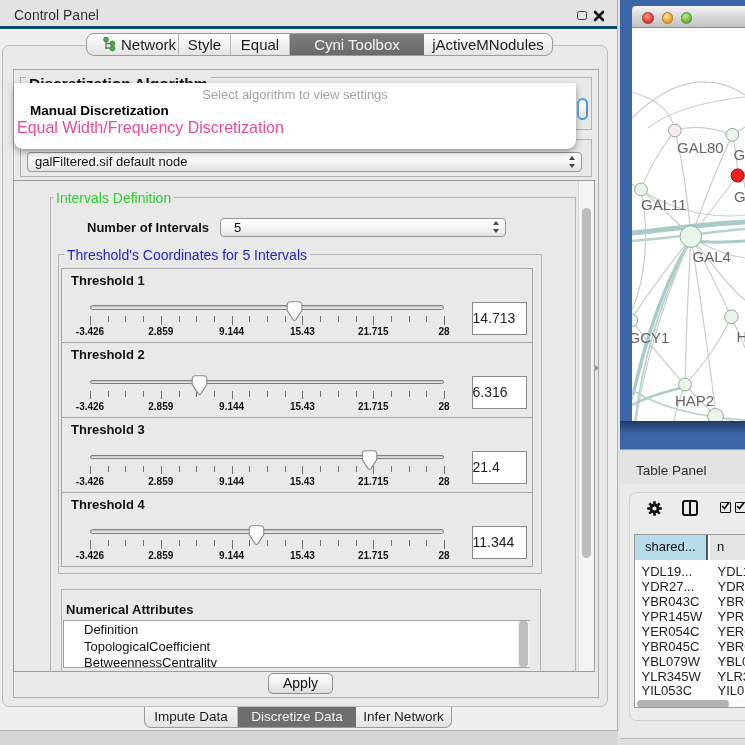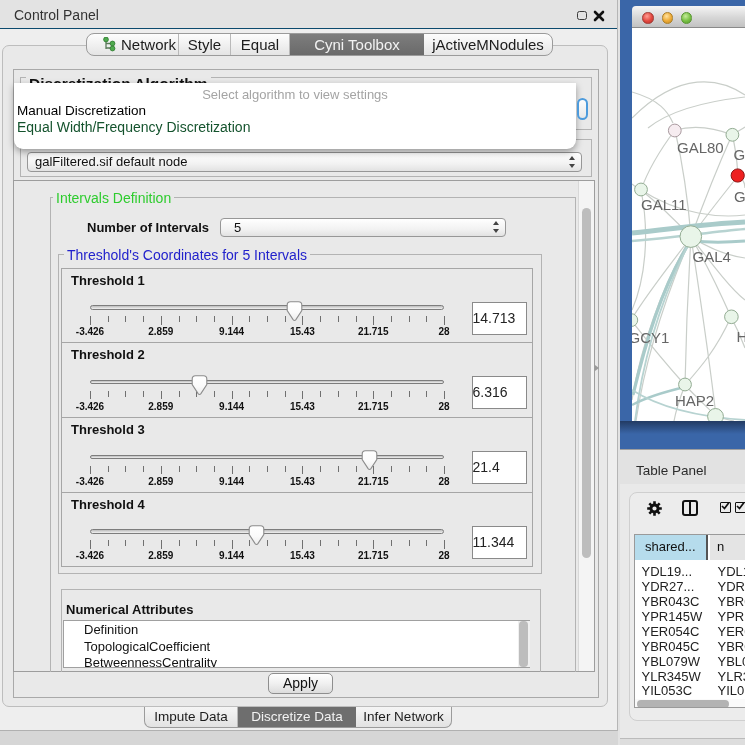--- a/index.html
+++ b/index.html
@@ -1,16 +1,16 @@
 <!DOCTYPE html>
 <html><head><meta charset="utf-8"><style>
 * {margin:0;padding:0;box-sizing:border-box}
 html,body {width:745px;height:745px;overflow:hidden;font-family:"Liberation Sans",sans-serif;background:#e2e2e2}
 #cp {position:absolute;left:0;top:0;width:618px;height:731px;background:#eeeeee;border-right:1px solid #b5b5b5;border-bottom:1px solid #b0b0b0}
-#titlebar {position:absolute;left:0;top:0;width:100%;height:29px;background:#e3e3e3;border-bottom:1px solid #0c4a6e}
+#titlebar {position:absolute;left:0;top:0;width:100%;height:29px;background:#e3e3e3;border-bottom:3px solid #0c4a6e}
 #titlebar .t {position:absolute;left:14px;top:7px;font-size:14px;color:#333}
 #minico {position:absolute;left:577px;top:11px;width:10px;height:9px;border:1.6px solid #3c3c3c;border-radius:2.5px}
 #tabs {position:absolute;left:86px;top:32.5px;height:23px;border:1px solid #9b9b9b;border-radius:8px;
   background:linear-gradient(#fdfdfd,#f2f2f2 45%,#e4e4e4);display:flex;overflow:hidden}
 #tabs .tab {height:100%;display:flex;align-items:center;justify-content:center;font-size:15px;color:#1c1c1c;border-right:1px solid #b9b9b9}
 #tabs .tab.sel {background:linear-gradient(#7d7d7d,#6a6a6a);color:#f2f2f2;border-right:none}
 #outerpanel {position:absolute;left:1.5px;top:44.5px;width:606px;height:662.5px;border:1px solid #bdbdbd;border-radius:7px;background:#e9e9e9}
 #innerpanel {position:absolute;left:13px;top:68.5px;width:586px;height:629px;border:1px solid #a9a9a9;background:#e9e9e9}
 .fieldset {position:absolute;border:1px solid #b3b3b3}
 .flabel {position:absolute;background:#e9e9e9;padding:0 3px;white-space:nowrap}
@@ -238,22 +238,22 @@
   <div id="btabs">
     <div class="tab" style="width:93px">Impute Data</div>
     <div class="tab sel" style="width:118px">Discretize Data</div>
     <div class="tab" style="width:95px;border-right:none">Infer Network</div>
   </div>
 
   <div style="position:absolute;left:595px;top:365px;width:0;height:0;border-top:3.5px solid transparent;border-bottom:3.5px solid transparent;border-left:4.5px solid #9a9a9a"></div>
 
   <div id="popup">
     <div style="position:absolute;left:0;top:4px;width:100%;text-align:center;font-size:13px;color:#a4a4a4">Select algorithm to view settings</div>
-    <div style="position:absolute;left:3px;top:19.5px;font-size:13.5px;font-weight:normal;color:#000">Manual Discretization</div>
-    <div style="position:absolute;left:3px;top:35.5px;font-size:14px;color:#14532d">Equal Width/Frequency Discretization</div>
+    <div style="position:absolute;left:16px;top:19.5px;font-size:13.5px;font-weight:bold;color:#000">Manual Discretization</div>
+    <div style="position:absolute;left:3px;top:35.5px;font-size:16px;color:#ec4899">Equal Width/Frequency Discretization</div>
   </div>
 </div>
 
 <div style="position:absolute;left:0;top:731px;width:618px;height:14px;background:#d6d6d6"></div>
 
 <div id="blue"></div>
 <div id="netwin">
   <div id="nettitle">
     <div class="light" style="left:10px;background:radial-gradient(circle at 40% 32%,#ff9d94,#e2463d 55%,#b33730);border:0.5px solid #a03530"></div>
     <div class="light" style="left:29.5px;background:radial-gradient(circle at 40% 32%,#ffe3a0,#eda933 55%,#c08a28);border:0.5px solid #ab7d24"></div>

